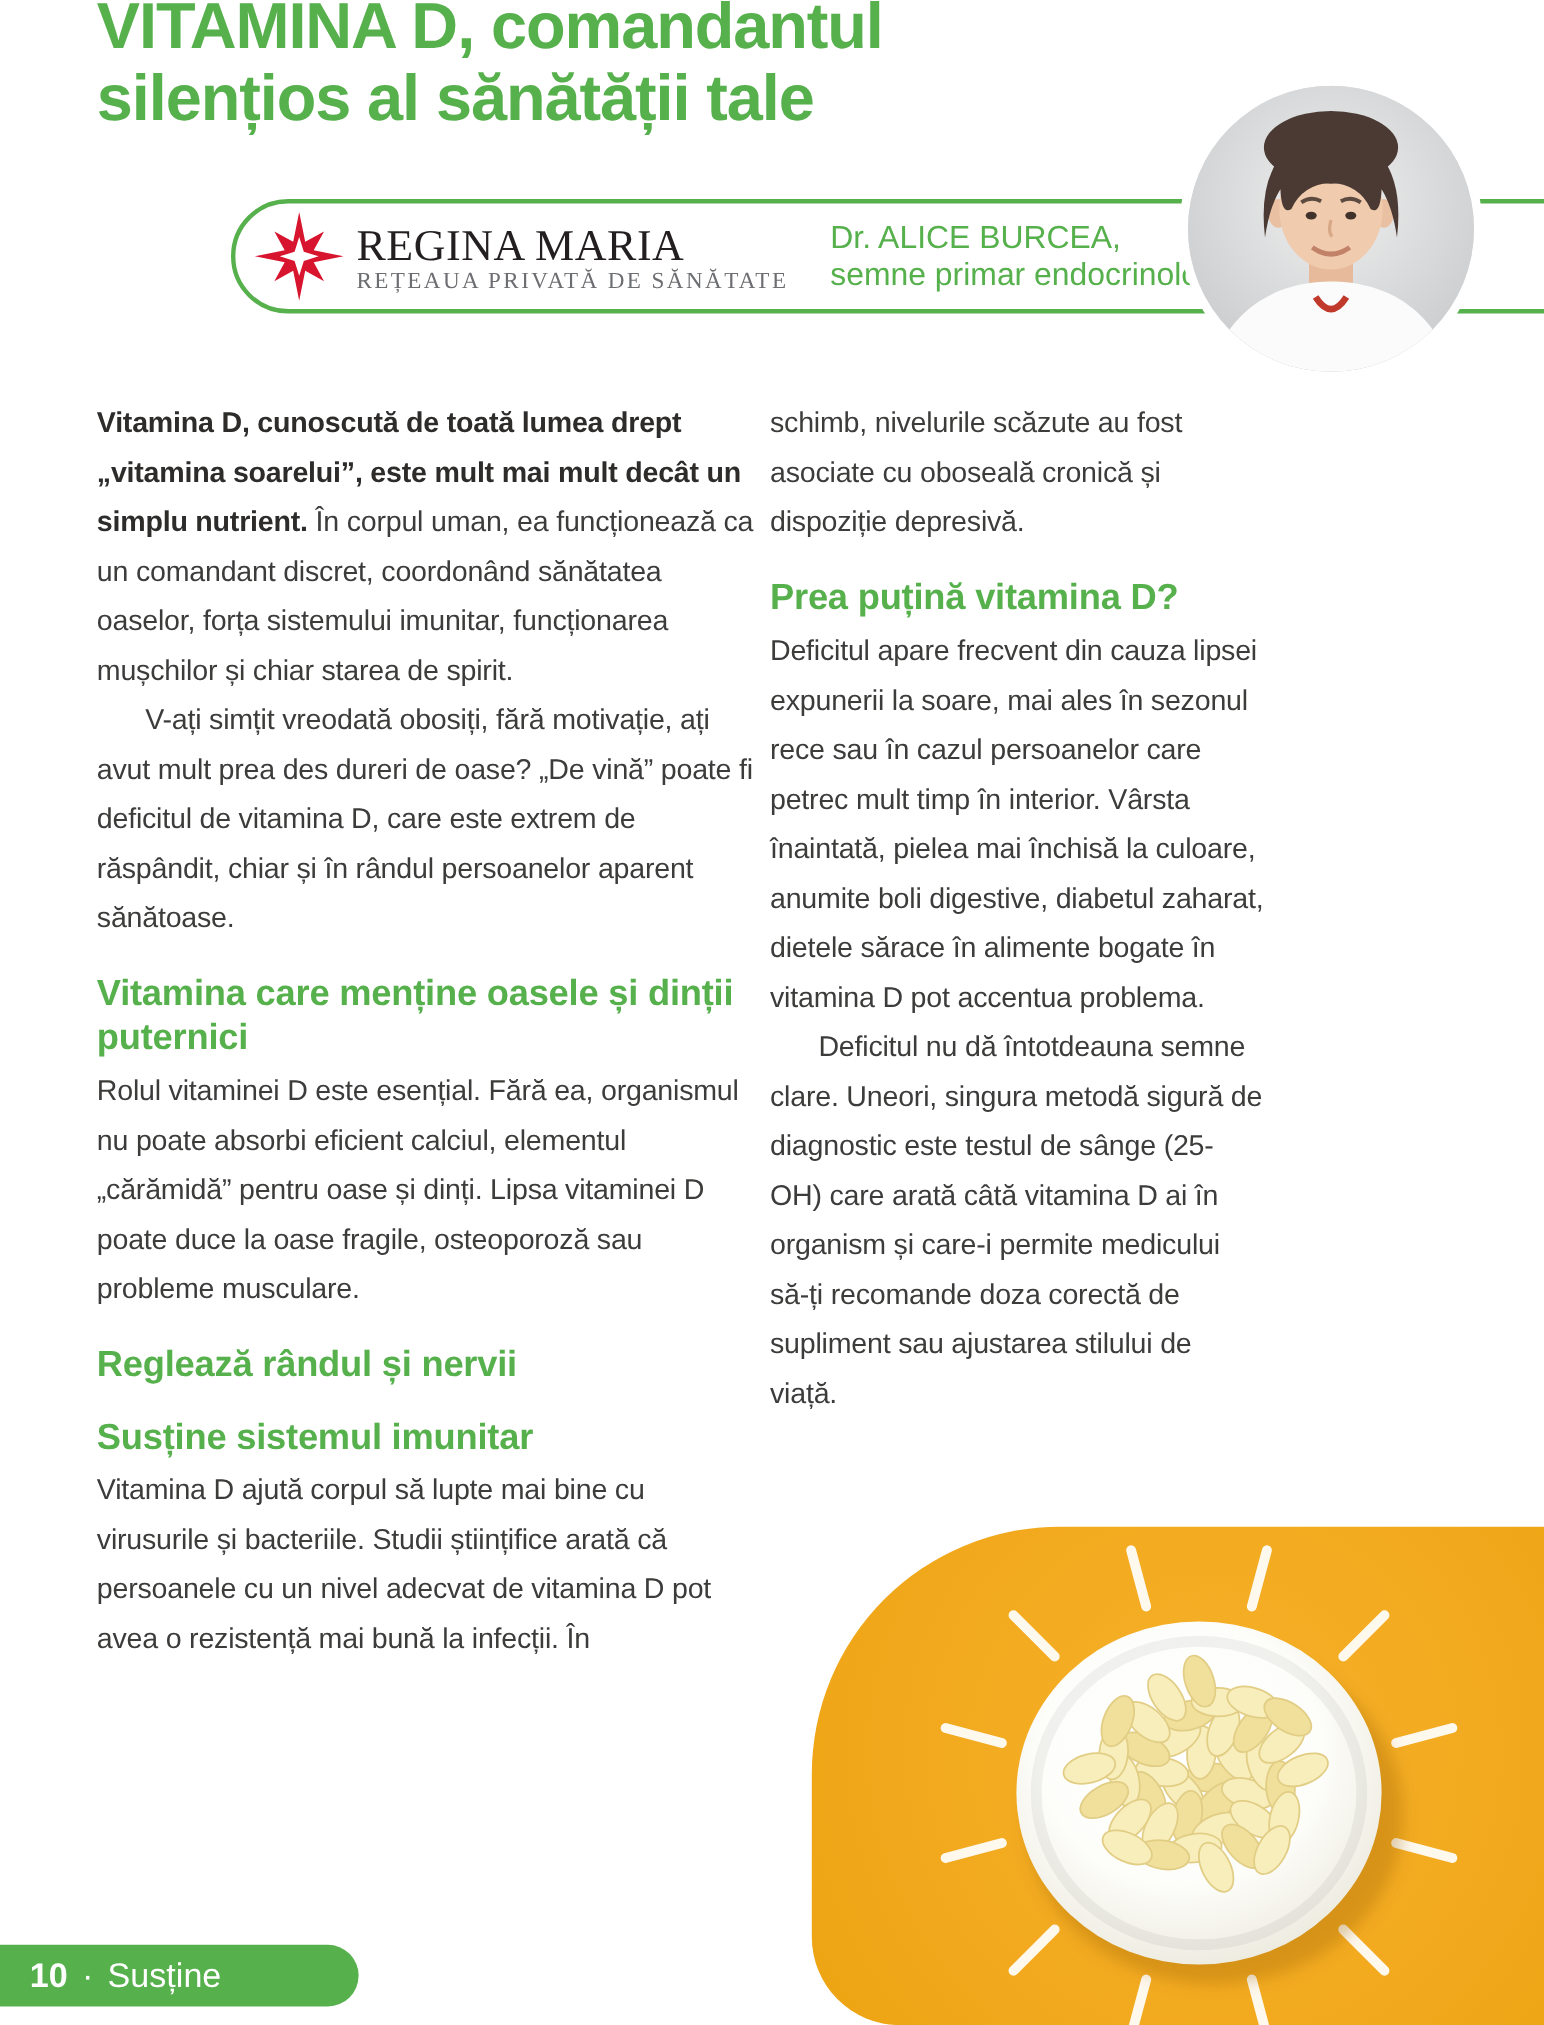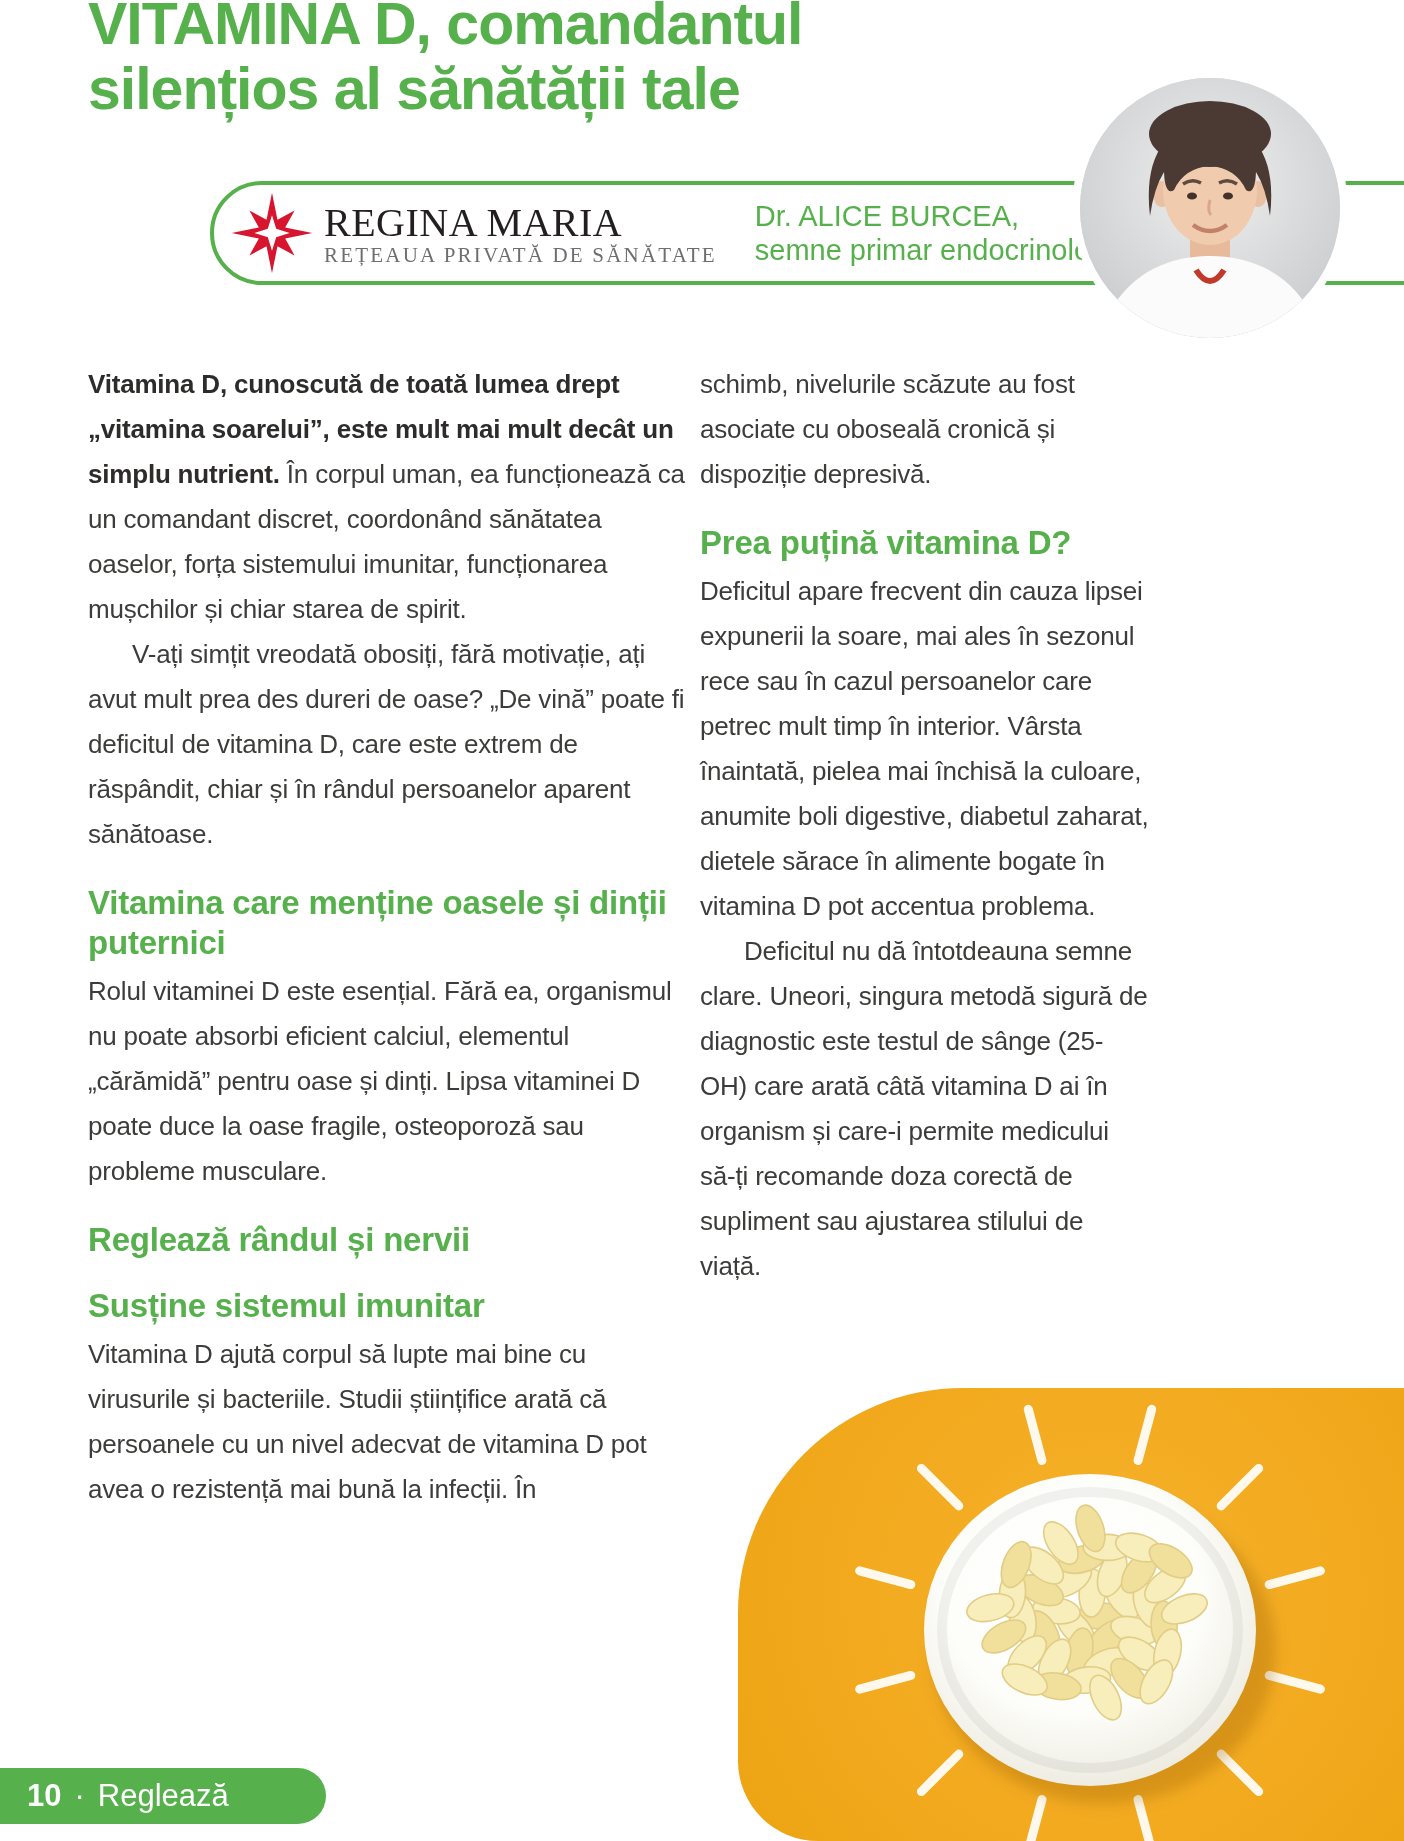--- a/index.html
+++ b/index.html
@@ -189,14 +189,14 @@
         <ellipse cx="418.3648422829864" cy="293.82598836395107" rx="24" ry="13" transform="rotate(119 418.3648422829864 293.82598836395107)" fill="#f7eebc" stroke="#e2cd85" stroke-width="1.6"></ellipse>
         <ellipse cx="252.35666666931448" cy="219.69967112534582" rx="24" ry="13" transform="rotate(166 252.35666666931448 219.69967112534582)" fill="#f7eebc" stroke="#e2cd85" stroke-width="1.6"></ellipse>
         <ellipse cx="432.73194027425814" cy="172.84017681465582" rx="24" ry="13" transform="rotate(33 432.73194027425814 172.84017681465582)" fill="#f0e09c" stroke="#e2cd85" stroke-width="1.6"></ellipse>
       </g>
   </svg>
 </div>
 
 <div class="footer-pill">
   <span class="pg">10</span>
   <span class="sep">·</span>
-  <span class="section">Reglează</span>
+  <span class="section">Susține</span>
 </div>
 
 </body></html>

